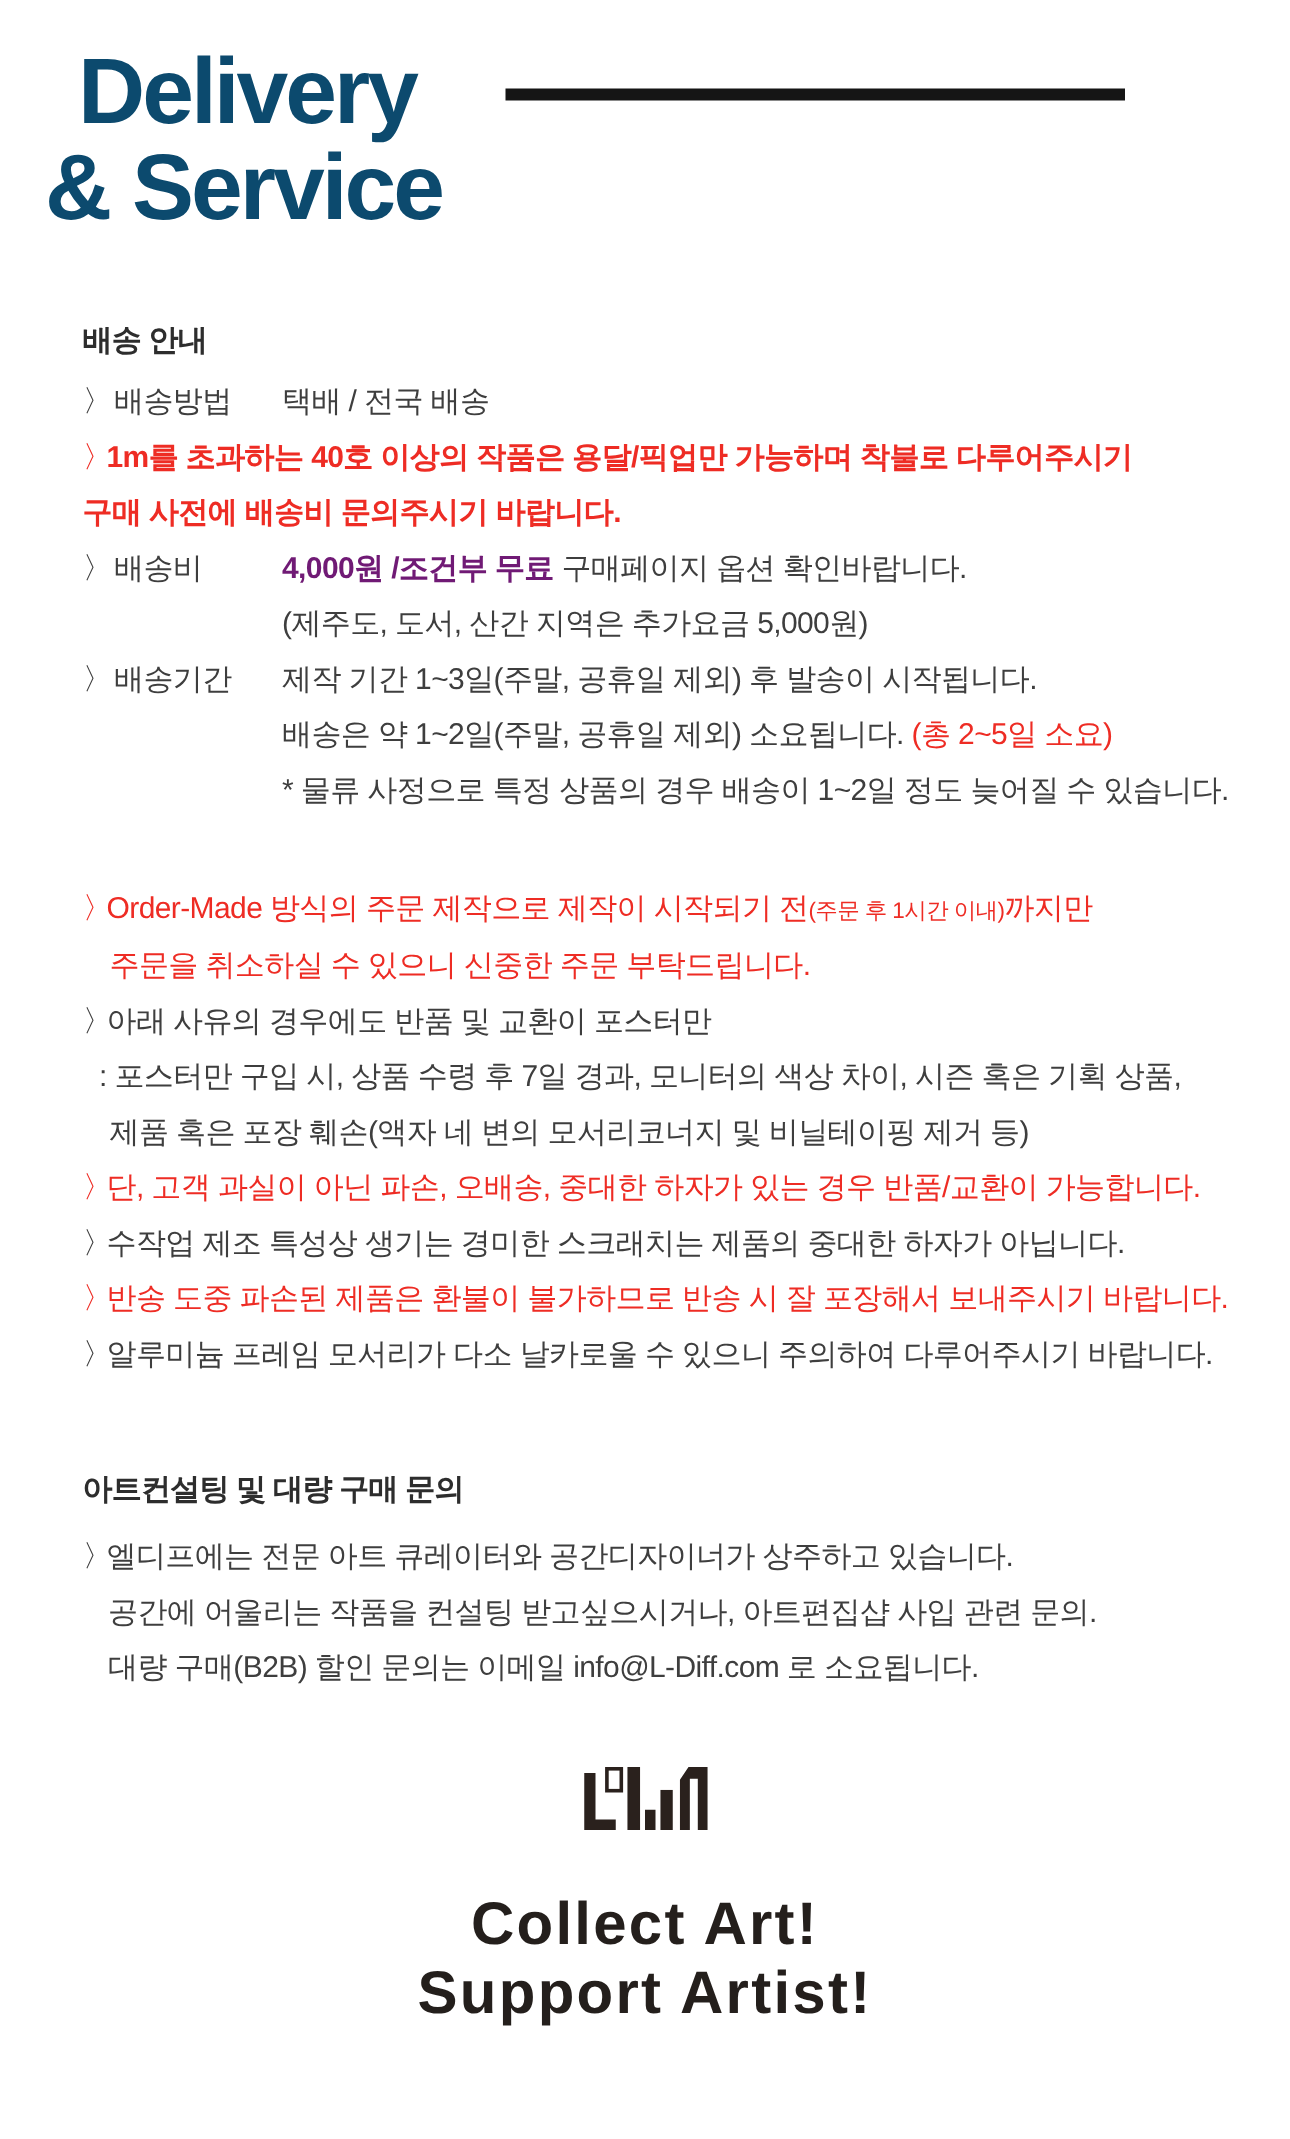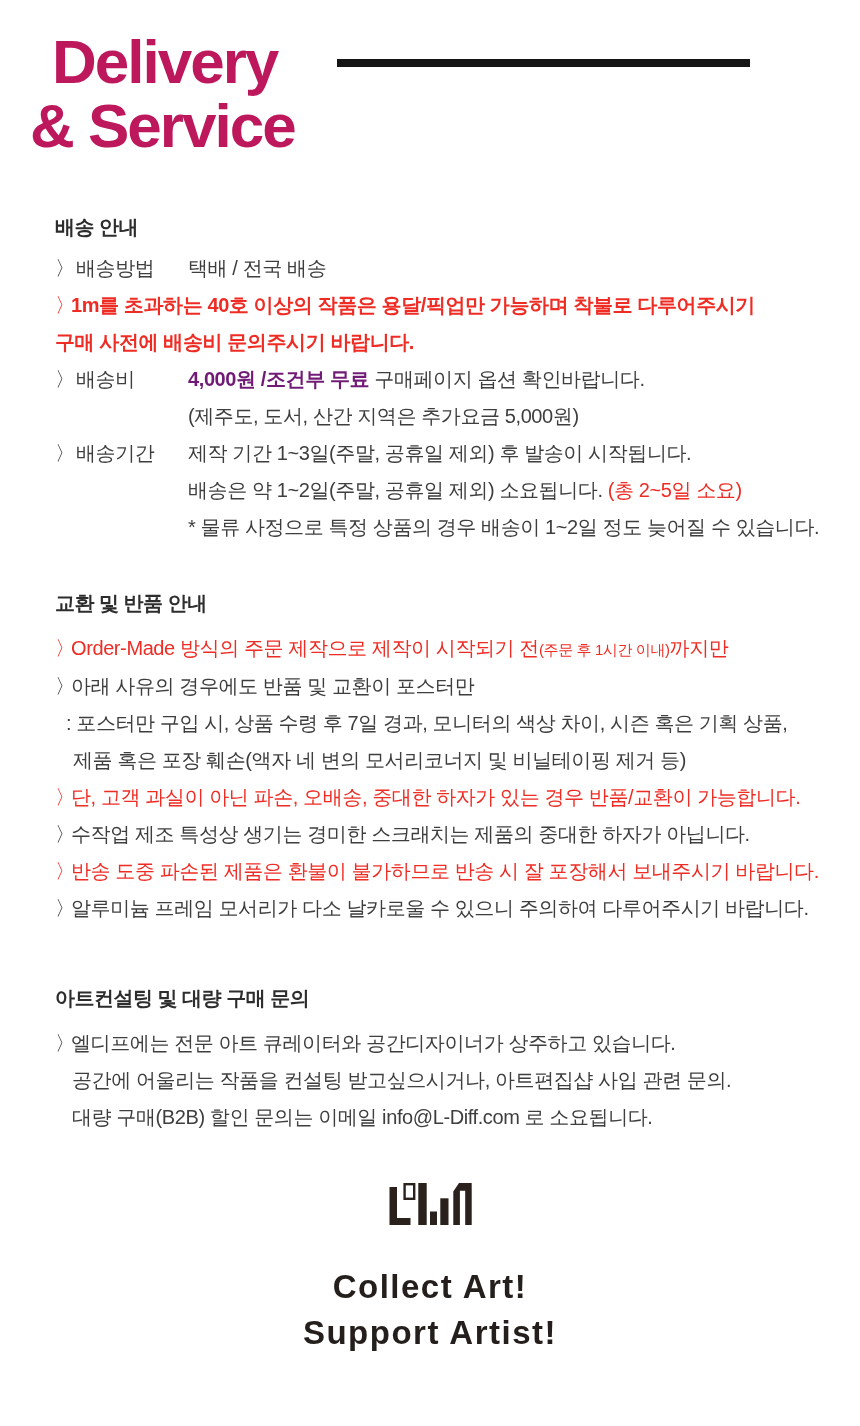--- a/index.html
+++ b/index.html
@@ -4,21 +4,21 @@
 <style>
   html,body { margin:0; padding:0; background:#ffffff; }
   .page {
     position:relative;
     width:860px; height:1426px;
     background:#ffffff;
     font-family:"Liberation Sans","DejaVu Sans",sans-serif;
     overflow:hidden;
   }
   
-  .title-wrap { position:relative; padding:30px 0 0 30px; color:#be185d; }
+  .title-wrap { position:relative; padding:30px 0 0 30px; color:#0c4a6e; }
   .title-line { font-size:62px; font-weight:700; line-height:64px; letter-spacing:-2px; white-space:nowrap; }
   .title-line.first { padding-left:22px; }
   .title-rule { position:absolute; top:59px; left:337px; width:413px; height:8px; background:#151515; }
   
   .section { margin-left:55px; margin-right:30px; }
   .sec-heading { font-size:20px; font-weight:700; line-height:30px; color:#2d2d2d; letter-spacing:-0.5px; }
   .line { font-size:20px; line-height:37px; color:#3e3e3e; letter-spacing:-0.4px; white-space:nowrap; }
   .chev { display:inline-block; width:16px; font-weight:400; color:inherit; }
   .red { color:#ee2c24; }
   .bold { font-weight:700; }
@@ -40,21 +40,21 @@
   .ind-11 { padding-left:11px; }
   .ind-18 { padding-left:18px; }
   
   .sec-consulting { margin-top:56px; }
   .sec-consulting .sec-heading { margin-bottom:12px; }
   .ind-17 { padding-left:17px; }
   
   .logo-wrap { margin-top:44px; text-align:center; }
   .logo-wrap svg { display:inline-block; }
   .slogan { margin-top:34px; text-align:center; color:#241f1c; }
-  .slogan-line { font-size:33px; font-weight:700; line-height:46px; letter-spacing:1.5px; }
+  .slogan-line { font-size:40px; font-weight:700; line-height:46px; letter-spacing:1.5px; }
 </style>
 </head>
 <body>
 
 <div class="page">
 
   <div class="title-wrap">
     <div class="title-line first">Delivery</div>
     <div class="title-line">&amp; Service</div>
     <div class="title-rule"></div>
@@ -85,26 +85,26 @@
     <div class="line ship-row">
       <span class="chev">〉</span>
       <span class="ship-label">배송기간</span>
       <span class="ship-value">제작 기간 1~3일(주말, 공휴일 제외) 후 발송이 시작됩니다.</span>
     </div>
     <div class="line indent-sub"><span>배송은 약 1~2일(주말, 공휴일 제외) 소요됩니다.</span><span class="red"> (총 2~5일 소요)</span></div>
     <div class="line indent-sub">* 물류 사정으로 특정 상품의 경우 배송이 1~2일 정도 늦어질 수 있습니다.</div>
   </div>
 
   <div class="section sec-returns">
-    <div class="sec-heading">교환 및 반품 안내</div>
 
     <div class="line red bullet">
       <span class="chev">〉</span>
       <span><span>Order-Made 방식의 주문 제작으로 제작이 시작되기 전</span><span class="small">(주문 후 1시간 이내)</span><span>까지만</span></span>
     </div>
+    <div class="line red ind-18">주문을 취소하실 수 있으니 신중한 주문 부탁드립니다.</div>
 
     <div class="line bullet">
       <span class="chev">〉</span>
       <span>아래 사유의 경우에도 반품 및 교환이 포스터만</span>
     </div>
     <div class="line ind-11">: 포스터만 구입 시, 상품 수령 후 7일 경과, 모니터의 색상 차이, 시즌 혹은 기획 상품,</div>
     <div class="line ind-18">제품 혹은 포장 훼손(액자 네 변의 모서리코너지 및 비닐테이핑 제거 등)</div>
 
     <div class="line red bullet">
       <span class="chev">〉</span>

